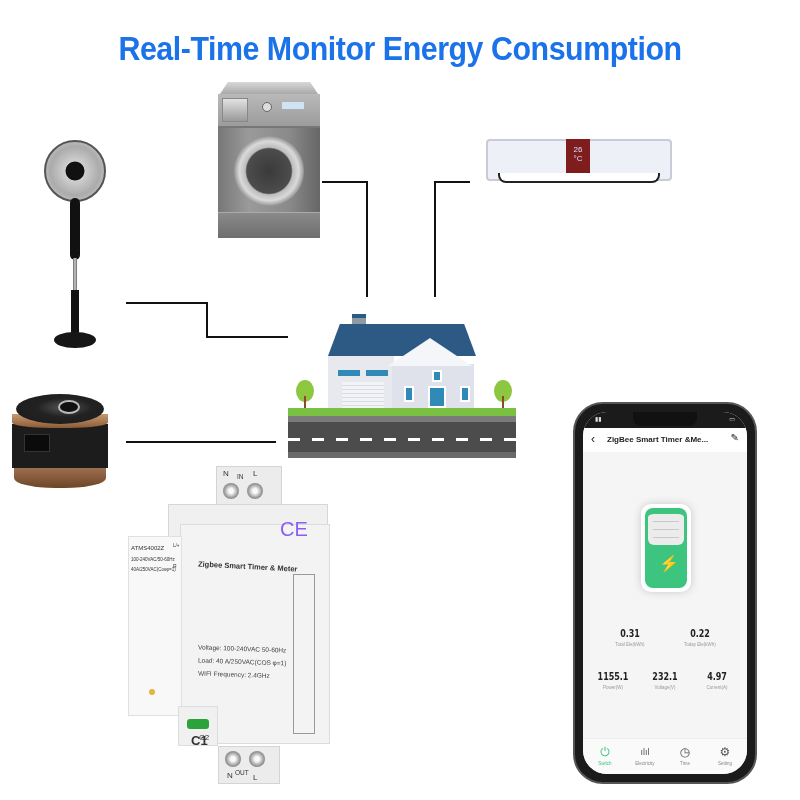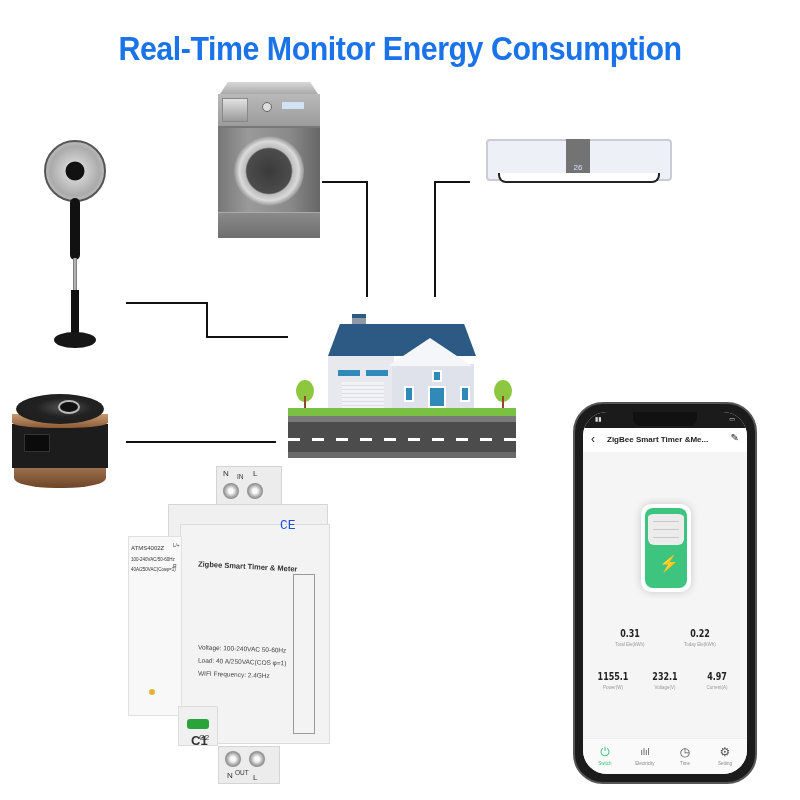--- a/index.html
+++ b/index.html
@@ -21,21 +21,21 @@
   .washer .drawer { position: absolute; left: 4px; top: 4px; width: 26px; height: 24px; background: linear-gradient(#e2e2e2,#9a9a9a); border: 1px solid #888; }
   .washer .lcd { position: absolute; left: 64px; top: 8px; width: 22px; height: 7px; background: #cfe3f4; }
   .washer .knob { position: absolute; left: 44px; top: 8px; width: 10px; height: 10px; border-radius: 50%; background: #ddd; border: 1px solid #666; }
   .washer .body { position: absolute; left: 0; top: 46px; width: 102px; height: 110px; background: linear-gradient(90deg,#777 0%,#9a9a9a 30%,#8a8a8a 70%,#666 100%); }
   .washer .door { position: absolute; left: 16px; top: 8px; width: 70px; height: 70px; border-radius: 50%; background: radial-gradient(circle,#3a3a3a 0%,#4c4c4c 45%,#bdbdbd 48%,#dadada 60%,#8d8d8d 72%); }
   .washer .base { position: absolute; left: 0; top: 84px; width: 102px; height: 26px; background: linear-gradient(#8a8a8a,#6e6e6e); border-top: 1px solid #aaa; }
 
   
   .ac { position: absolute; left: 486px; top: 139px; width: 186px; height: 48px; }
   .ac .shell { position: absolute; left: 0; top: 0; width: 186px; height: 42px; background: #eef0f7; border: 2px solid #c9ccd6; border-radius: 4px; }
-  .ac .disp { position: absolute; left: 80px; top: 0; width: 24px; height: 42px; background: #737373; color: #cfe0ff; font-size: 8px; text-align: center; padding-top: 24px; }
+  .ac .disp { position: absolute; left: 80px; top: 0; width: 24px; height: 42px; background: #7f1d1d; color: #cfe0ff; font-size: 8px; text-align: center; padding-top: 6px; }
   .ac .vent { position: absolute; left: 12px; top: 34px; width: 162px; height: 10px; background: #fff; border: 2px solid #222; border-top: none; border-radius: 0 0 8px 8px; }
 
   
   .fan { position: absolute; left: 40px; top: 140px; width: 70px; height: 215px; }
   .fan .guard { position: absolute; left: 4px; top: 0; width: 62px; height: 62px; border-radius: 50%; border: 2px solid #555; background: radial-gradient(circle,#111 0%,#111 22%,#cfcfcf 24%,#ababab 60%,#dcdcdc 100%); }
   .fan .neck { position: absolute; left: 30px; top: 58px; width: 10px; height: 62px; background: #111; border-radius: 5px; }
   .fan .pole { position: absolute; left: 33px; top: 118px; width: 4px; height: 32px; background: linear-gradient(90deg,#666,#ccc,#666); }
   .fan .lower { position: absolute; left: 31px; top: 150px; width: 8px; height: 44px; background: #111; }
   .fan .base { position: absolute; left: 14px; top: 192px; width: 42px; height: 16px; border-radius: 50%; background: #161616; }
 
@@ -68,21 +68,21 @@
   .house .road { position: absolute; left: 0; top: 104px; width: 228px; height: 42px; background: #4c4c4c; border-top: 6px solid #7a7a7a; border-bottom: 6px solid #6a6a6a; }
   .house .dash { position: absolute; left: 0; top: 16px; width: 228px; height: 3px; background: repeating-linear-gradient(90deg,#fff 0 12px,transparent 12px 24px); }
 
   
   .meter { position: absolute; left: 128px; top: 466px; width: 204px; height: 318px; }
   .meter .topterm { position: absolute; left: 88px; top: 0; width: 66px; height: 42px; background: #ececec; border: 1px solid #d4d4d4; }
   .meter .screw { position: absolute; width: 16px; height: 16px; border-radius: 50%; background: radial-gradient(circle,#fafafa 20%,#9a9a9a 60%,#666 100%); }
   .meter .upper { position: absolute; left: 40px; top: 38px; width: 160px; height: 40px; background: #f0f0f0; border: 1px solid #d6d6d6; }
   .meter .main { position: absolute; left: 52px; top: 58px; width: 150px; height: 220px; background: #f3f3f3; border: 1px solid #dcdcdc; }
   .meter .side { position: absolute; left: 0; top: 70px; width: 54px; height: 180px; background: #f8f8f8; border: 1px solid #e0e0e0; }
-  .meter .ce { position: absolute; left: 152px; top: 52px; font-size: 13px; color: #1d4ed8; font-family: Liberation Mono, monospace; }
+  .meter .ce { position: absolute; left: 152px; top: 52px; font-size: 20px; color: #8b5cf6; font-family: Liberation Sans, sans-serif; }
   .meter .lbl { position: absolute; font-size: 6.5px; color: #333; white-space: nowrap; font-family: "Liberation Sans", sans-serif; }
   .meter .name { position: absolute; left: 70px; top: 96px; font-size: 7.5px; font-weight: bold; color: #333; white-space: nowrap; transform: rotate(3deg); }
   .meter .specs { position: absolute; left: 70px; top: 176px; }
   .meter .specs div { font-size: 6.5px; color: #444; line-height: 13px; white-space: nowrap; transform: rotate(2deg); }
   .meter .schem { position: absolute; left: 165px; top: 108px; width: 22px; height: 160px; border: 1px solid #999; }
   .meter .led { position: absolute; left: 24px; top: 224px; width: 6px; height: 6px; border-radius: 50%; background: #e2b43a; }
   .meter .ctblock { position: absolute; left: 50px; top: 240px; width: 40px; height: 40px; background: #f0f0f0; border: 1px solid #ddd; }
   .meter .green { position: absolute; left: 8px; top: 12px; width: 22px; height: 10px; border-radius: 3px; background: #2aa33a; }
   .meter .lowterm { position: absolute; left: 90px; top: 280px; width: 62px; height: 38px; background: #ececec; border: 1px solid #d4d4d4; }
 

